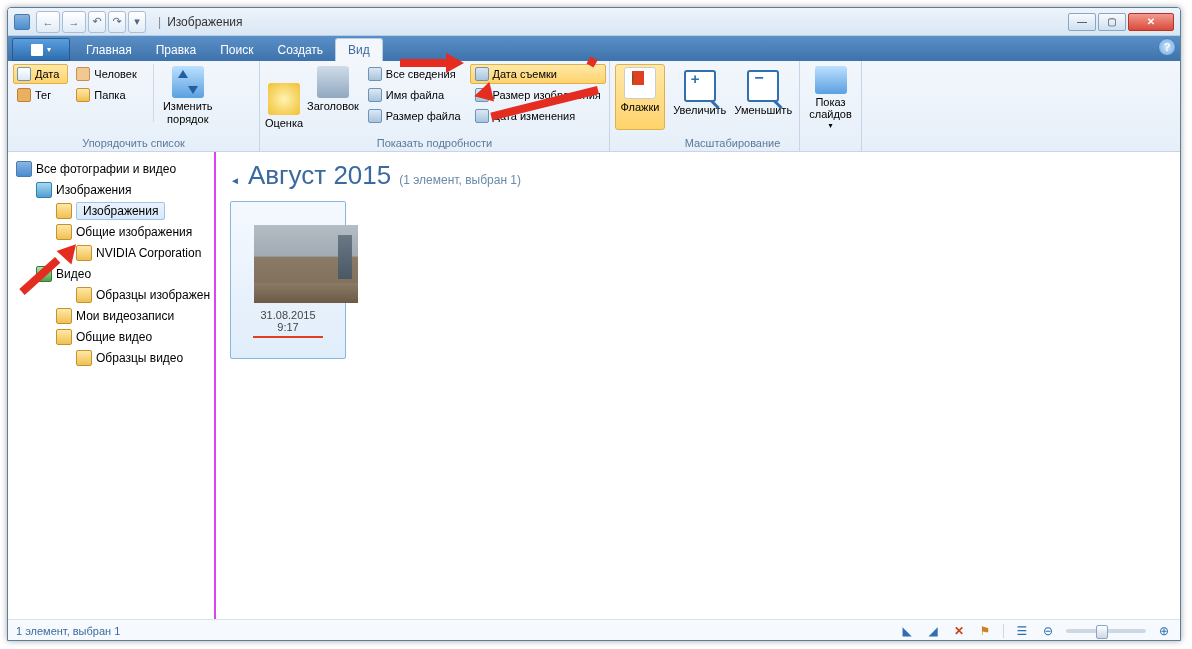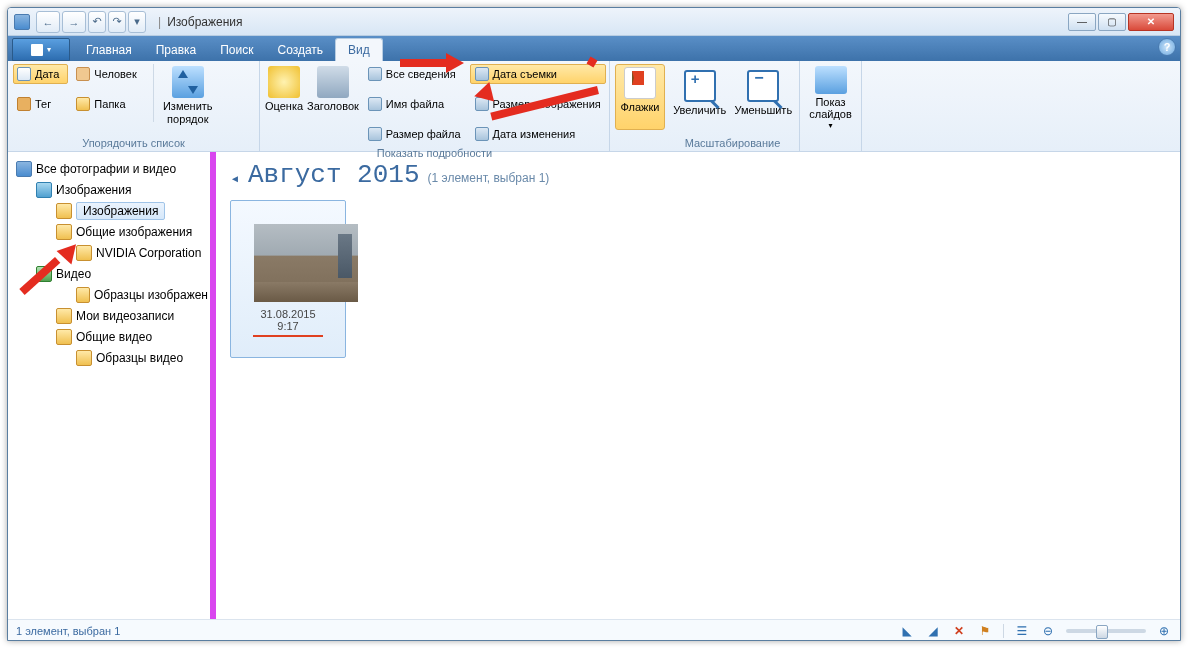--- a/index.html
+++ b/index.html
@@ -20,21 +20,21 @@
 .file-btn::after { content: '▾'; margin-left: 4px; font-size: 8px; }
 .tab { height: 23px; padding: 0 12px; color: #fff; font-size: 12px; display: flex; align-items: center; cursor: default; }
 .tab.active { background: #f3f7fc; color: #3b6aa0; border-radius: 3px 3px 0 0; border: 1px solid #b8cde2; border-bottom: none; }
 .help-btn { position: absolute; right: 4px; top: 2px; width: 18px; height: 18px; border-radius: 50%; background: radial-gradient(#cde5fa,#6aa7de); border: 1px solid #4a7bb0; color: #fff; font-size: 11px; display: flex; align-items: center; justify-content: center; font-weight: bold; }
 
 .ribbon { display: flex; background: linear-gradient(#f3f7fc,#e6eff9); border-bottom: 1px solid #c6d6e8; height: 91px; }
 .rib-group { display: flex; flex-direction: column; border-right: 1px solid #c6d6e8; padding: 3px 5px 0 5px; position: relative; }
 .rib-label { text-align: center; font-size: 11px; color: #5a7a9a; padding: 3px 0 2px 0; }
 .rib-body { flex: 1; display: flex; align-items: flex-start; gap: 4px; }
 
-.arr-col { display: flex; flex-direction: column; gap: 10px; }
+.arr-col { display: flex; flex-direction: column; gap: 1px; }
 .arr-btn { display: flex; align-items: center; gap: 4px; padding: 1px 8px 1px 3px; height: 20px; font-size: 11px; border: 1px solid transparent; border-radius: 2px; }
 .arr-btn.sel { background: linear-gradient(#ffe9a8,#ffd36b); border-color: #e0b050; }
 .arr-icon { width: 14px; height: 14px; border-radius: 2px; }
 .ic-date { background: linear-gradient(#fff,#dce8f4); border: 1px solid #6b94b8; }
 .ic-tag { background: #e8b060; border: 1px solid #c08030; }
 .ic-person { background: #f0c890; border: 1px solid #c89050; }
 .ic-folder { background: linear-gradient(#ffe9a8,#f0c050); border: 1px solid #c89030; }
 
 .big-btn { display: flex; flex-direction: column; align-items: center; justify-content: flex-start; width: 54px; height: 66px; padding-top: 2px; font-size: 11px; text-align: center; line-height: 1.15; border-radius: 3px; }
 .big-btn .big-icon { width: 32px; height: 32px; margin-bottom: 2px; border-radius: 3px; }
@@ -52,36 +52,36 @@
 .ic-zoom-in::before { content: '+'; position: absolute; left: 5px; top: -2px; font-size: 15px; font-weight: bold; color: #3070b0; }
 .ic-zoom-out::before { content: '−'; position: absolute; left: 5px; top: -3px; font-size: 16px; font-weight: bold; color: #3070b0; }
 .ic-slideshow { background: linear-gradient(#bde0ff,#5aa0e0); }
 .ic-tagarea { background: linear-gradient(#bde0ff,#5aa0e0); position: relative; }
 
 .small-row { display: flex; align-items: center; gap: 4px; height: 20px; padding: 0 4px; font-size: 11px; white-space: nowrap; border: 1px solid transparent; border-radius: 2px; }
 .small-row.sel { background: linear-gradient(#ffe9a8,#ffd36b); border-color: #e0b050; }
 .sm-icon { width: 14px; height: 14px; background: linear-gradient(#dce8f4,#a8c4dc); border: 1px solid #6b94b8; border-radius: 2px; }
 
 .main { display: flex; height: 467px; }
-.tree { width: 208px; border-right: 6px solid #d946ef; padding: 6px 2px; font-size: 12px; overflow: hidden; position: relative; }
+.tree { width: 208px; border-right: 2px solid #d946ef; padding: 6px 2px; font-size: 12px; overflow: hidden; position: relative; }
 .tree-item { display: flex; align-items: center; gap: 4px; height: 21px; padding-left: 6px; white-space: nowrap; }
 .tree-item.lvl1 { padding-left: 26px; }
 .tree-item.lvl2 { padding-left: 46px; }
 .tree-item.lvl3 { padding-left: 66px; }
 .tree-item .tb { width: 16px; height: 16px; border-radius: 2px; }
 .tb-all { background: linear-gradient(#8ab5e0,#4a8ccf); border: 1px solid #4a7bb0; }
 .tb-img { background: linear-gradient(#a8d8f0,#50a0d0); border: 1px solid #3080b0; }
 .tb-fold { background: linear-gradient(#ffe9a8,#f0c050); border: 1px solid #c89030; }
 .tb-vid { background: linear-gradient(#b0e0b0,#50a050); border: 1px solid #308030; }
 .tree-item.sel .tlabel { background: linear-gradient(#eaf3fd,#d6e8fa); border: 1px solid #a0c4e8; border-radius: 2px; padding: 1px 6px; }
 
 .content { flex: 1; padding: 8px 14px; position: relative; }
 .group-header { display: flex; align-items: baseline; gap: 8px; color: #3b6aa0; margin-bottom: 10px; }
 .gh-tri { color: #3b6aa0; font-size: 10px; }
-.gh-title { font-size: 26px; font-weight: 300; font-family: Liberation Mono, monospace; }
+.gh-title { font-size: 26px; font-weight: 300; }
 .gh-sub { font-size: 12px; color: #6a8aaa; }
 
 .thumb { width: 116px; border: 1px solid #8ab5e0; background: linear-gradient(#f4f9ff,#e0edfa); padding: 23px; border-radius: 2px; }
 .thumb-img { width: 104px; height: 78px; background: linear-gradient(#b5bdc3 0%, #a0aab2 40%, #8a7a66 41%, #7a6a56 100%); position: relative; overflow: hidden; }
 .thumb-img::before { content: ''; position: absolute; right: 6px; top: 10px; width: 14px; height: 44px; background: linear-gradient(#6a7886,#4a5866); }
 .thumb-img::after { content: ''; position: absolute; left: 0; bottom: 0; width: 100%; height: 20px; background: linear-gradient(#8a7a66,#6a5a46); }
 .thumb-cap { font-size: 11px; color: #444; text-align: center; padding-top: 4px; border-bottom: 2px solid #e04020; margin: 2px -1px -3px -1px; padding-bottom: 3px; }
 
 .statusbar { display: flex; align-items: center; height: 22px; border-top: 1px solid #dbe4ee; padding: 0 8px; font-size: 11px; color: #3b6aa0; background: #f6fafe; }
 .statusbar .right { margin-left: auto; display: flex; align-items: center; gap: 10px; }
@@ -157,21 +157,21 @@
         <div class="big-btn">
           <div class="big-icon ic-reverse"></div>
           <span>Изменить порядок</span>
         </div>
       </div>
       <div class="rib-label">Упорядочить список</div>
     </div>
 
     <div class="rib-group" style="width:350px;">
       <div class="rib-body">
-        <div class="big-btn" style="width:48px;">
+        <div class="big-btn" style="width:48px;justify-content:flex-end;">
           <div class="big-icon ic-star"></div>
           <span>Оценка</span>
         </div>
         <div class="big-btn" style="width:56px;">
           <div class="big-icon ic-caption"></div>
           <span>Заголовок</span>
         </div>
         <div class="arr-col">
           <div class="small-row">
               <span class="sm-icon"></span>

